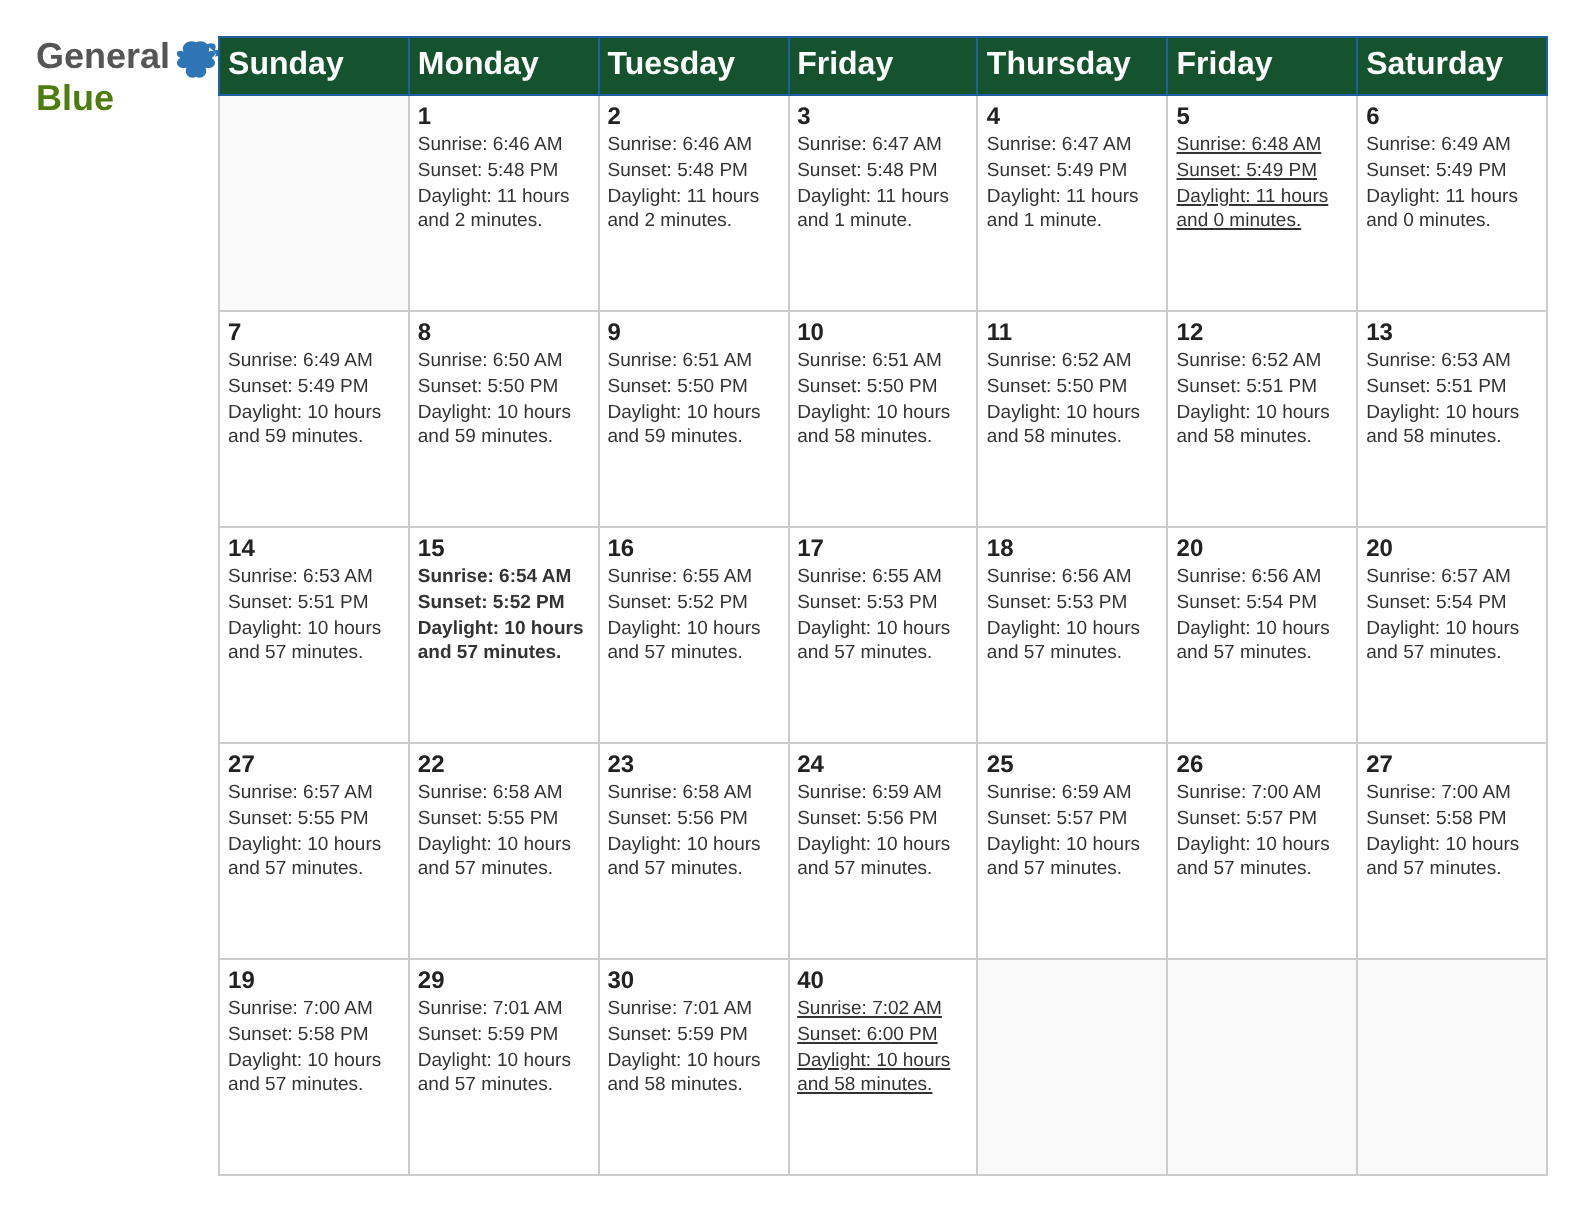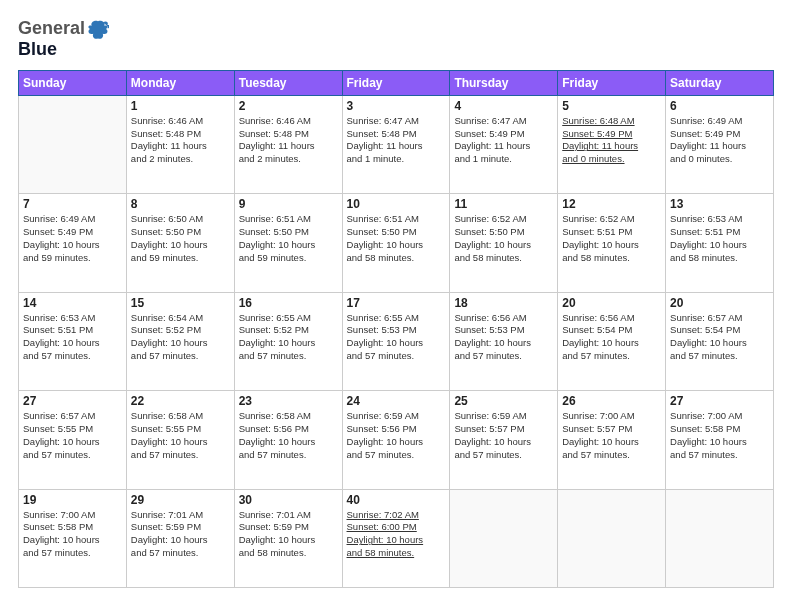--- a/index.html
+++ b/index.html
@@ -8,39 +8,39 @@
       height: 612px;
       font-family: Arial, sans-serif;
       background: #fff;
       overflow: hidden;
     }
     .page {
       width: 792px;
       height: 612px;
       padding: 18px 18px 24px 18px;
       display: flex;
-      flex-direction: column;
+      flex-direction: row;
     }
     .header {
       display: flex;
       justify-content: space-between;
       align-items: flex-start;
       margin-bottom: 10px;
     }
     .logo {
       display: flex;
       align-items: center;
     }
     .logo-text {
       font-size: 18px;
       font-weight: bold;
       line-height: 1.1;
     }
     .logo-general { color: #555; }
-    .logo-blue { color: #0f172a; margin-top: 25px; }
+    .logo-blue { color: #4d7c0f; margin-top: 25px; }
     .logo-icon {
       width: 22px;
       height: 22px;
       margin-left: 2px;
       margin-right: 0;
     }
     .title-block {
       text-align: right;
     }
     .month-title {
@@ -54,23 +54,23 @@
       color: #444;
     }
     .calendar {
       flex: 1;
       border: 1px solid #ccc;
       border-collapse: collapse;
       width: 100%;
       table-layout: fixed;
     }
     .calendar th {
-      background: #8b5cf6;
+      background: #14532d;
       color: #fff;
-      font-size: 12px;
+      font-size: 16px;
       font-weight: bold;
       padding: 5px 4px;
       text-align: left;
       border: 1px solid #2060a0;
     }
     .calendar td {
       border: 1px solid #ccc;
       vertical-align: top;
       padding: 3px 4px;
       font-size: 10px;
@@ -228,21 +228,21 @@
         <tr>
           <td>
             <span class="day-num">14</span>
             <div class="day-info" style="white-space: pre-line;">Sunrise: 6:53 AM
 Sunset: 5:51 PM
 Daylight: 10 hours
 and 57 minutes.</div>
           </td>
           <td>
             <span class="day-num">15</span>
-            <div class="day-info" style="white-space: pre-line;">Sunrise: 6:54 AM
+            <div class="day-info" style="white-space: pre-line; font-weight: bold;">Sunrise: 6:54 AM
 Sunset: 5:52 PM
 Daylight: 10 hours
 and 57 minutes.</div>
           </td>
           <td>
             <span class="day-num">16</span>
             <div class="day-info" style="white-space: pre-line;">Sunrise: 6:55 AM
 Sunset: 5:52 PM
 Daylight: 10 hours
 and 57 minutes.</div>

